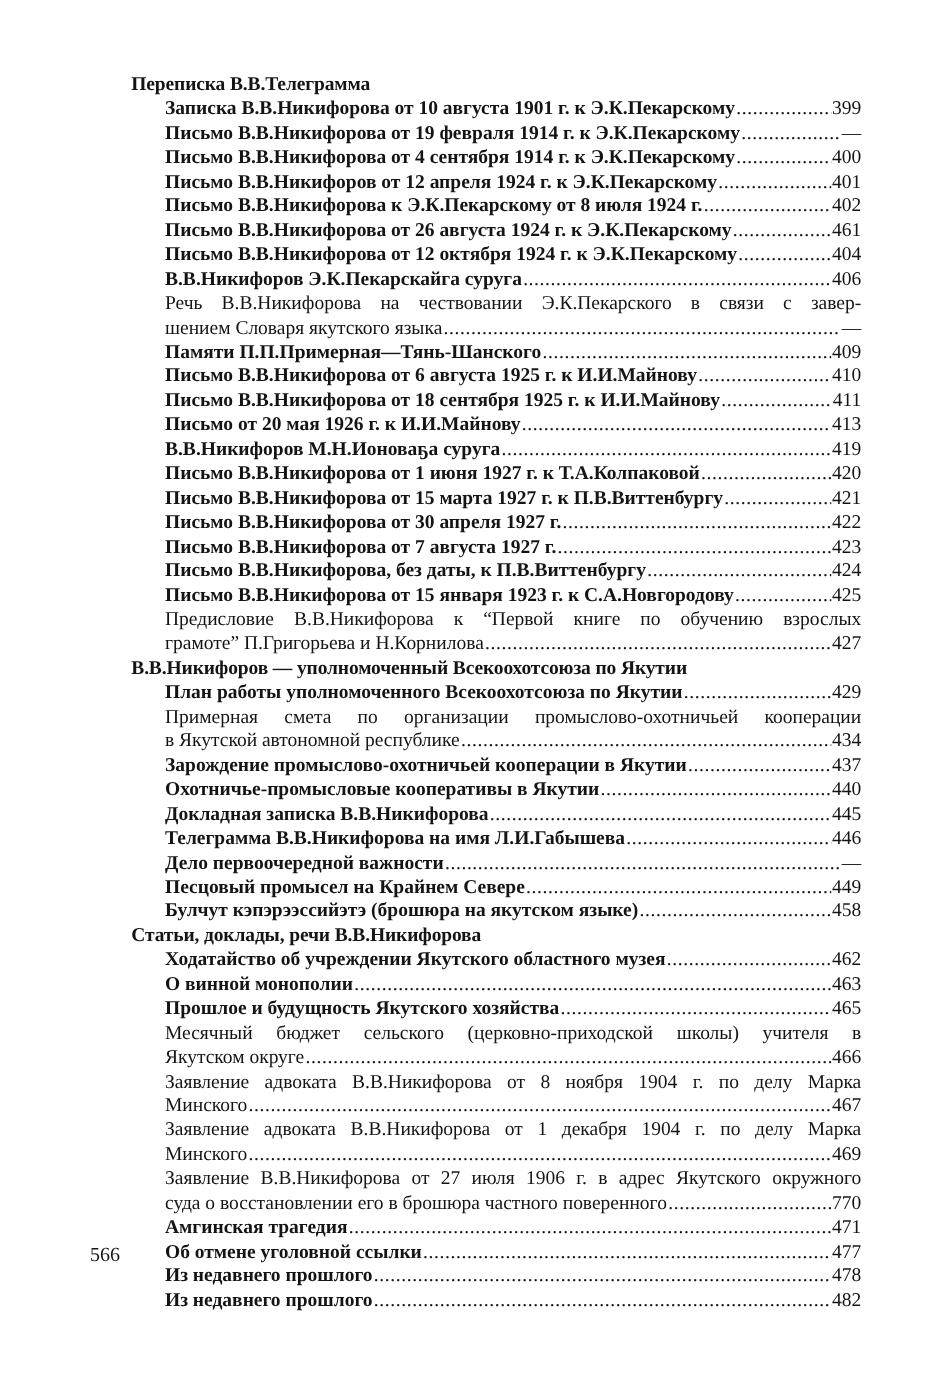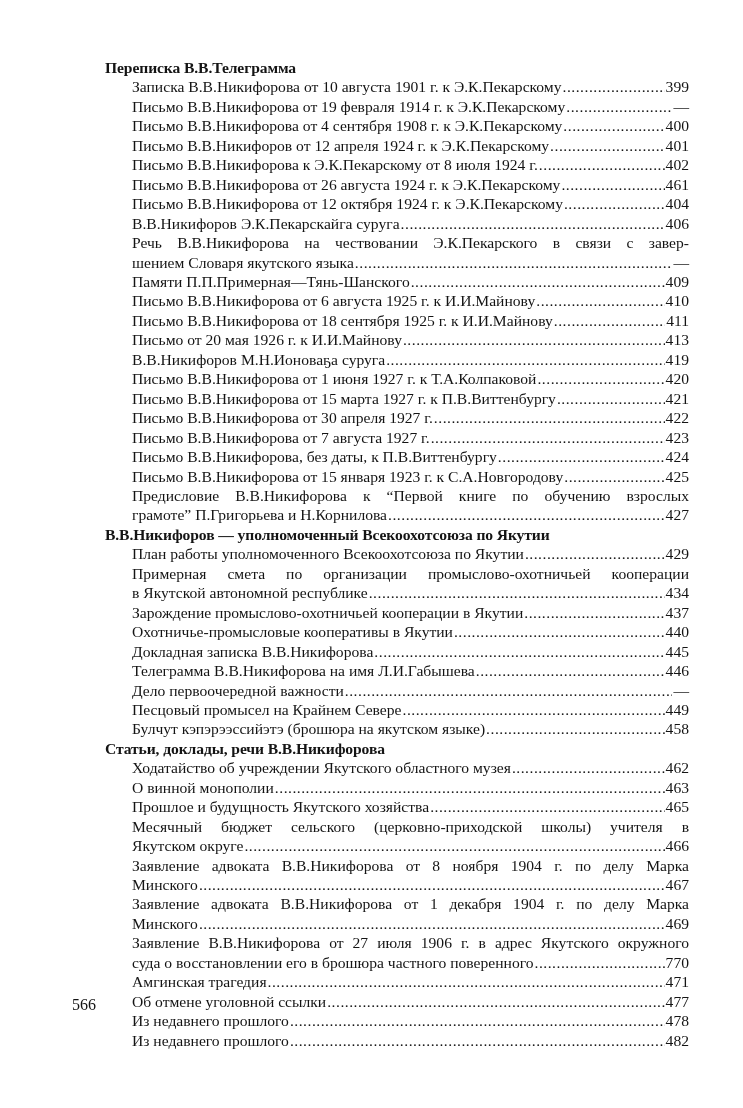--- a/index.html
+++ b/index.html
@@ -12,21 +12,21 @@
     position: absolute; left: 105px; top: 58px; width: 584px;
     font-size: 15.6px; line-height: 19.45px;
   }
   .section-title {
     font-weight: bold; letter-spacing: -0.1px; white-space: nowrap;
   }
   .entry {
     margin-left: 27px; display: flex; align-items: baseline;
   }
   .entry .title { text-align: justify; text-align-last: left; }
-  .entry.single .title { white-space: nowrap; }
+  .entry.single .title { white-space: nowrap; font-weight: bold; }
   .entry .leader {
     flex: 1 1 auto; overflow: hidden; white-space: nowrap;
     margin: 0 1px; min-width: 12px;
   }
   .entry .leader::after {
     content: "....................................................................................................................................................................................................................................";
     letter-spacing: 0.5px;
   }
   .entry .page { white-space: nowrap; }
   .entry.multi { display: block; font-family: Liberation Serif, serif; }
@@ -48,21 +48,21 @@
         <span class="title">Записка В.В.Никифорова от 10 августа 1901 г. к Э.К.Пекарскому</span>
         <span class="leader"></span>
         <span class="page">399</span>
       </div>
       <div class="entry single">
         <span class="title">Письмо В.В.Никифорова от 19 февраля 1914 г. к Э.К.Пекарскому</span>
         <span class="leader"></span>
         <span class="page">—</span>
       </div>
       <div class="entry single">
-        <span class="title">Письмо В.В.Никифорова от 4 сентября 1908 г. к Э.К.Пекарскому</span>
+        <span class="title">Письмо В.В.Никифорова от 4 сентября 1914 г. к Э.К.Пекарскому</span>
         <span class="leader"></span>
         <span class="page">400</span>
       </div>
       <div class="entry single">
         <span class="title">Письмо В.В.Никифоров от 12 апреля 1924 г. к Э.К.Пекарскому</span>
         <span class="leader"></span>
         <span class="page">401</span>
       </div>
       <div class="entry single">
         <span class="title">Письмо В.В.Никифорова к Э.К.Пекарскому от 8 июля 1924 г.</span>

